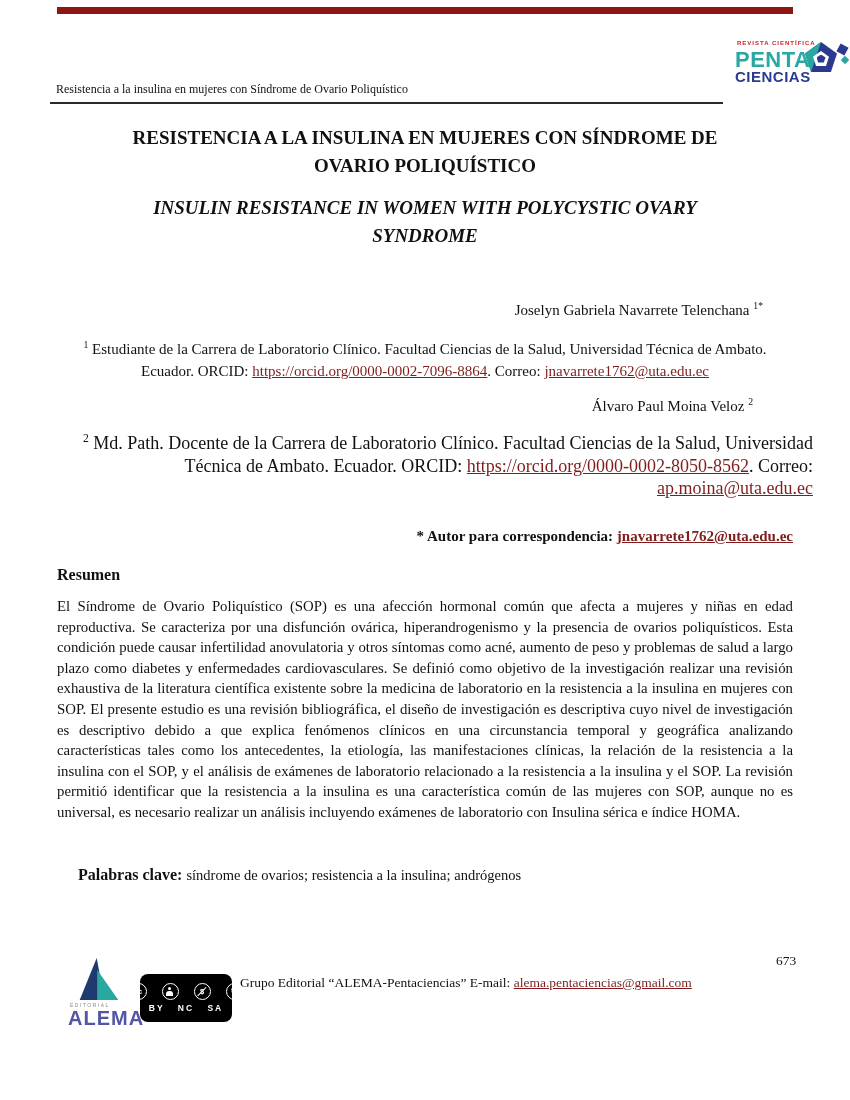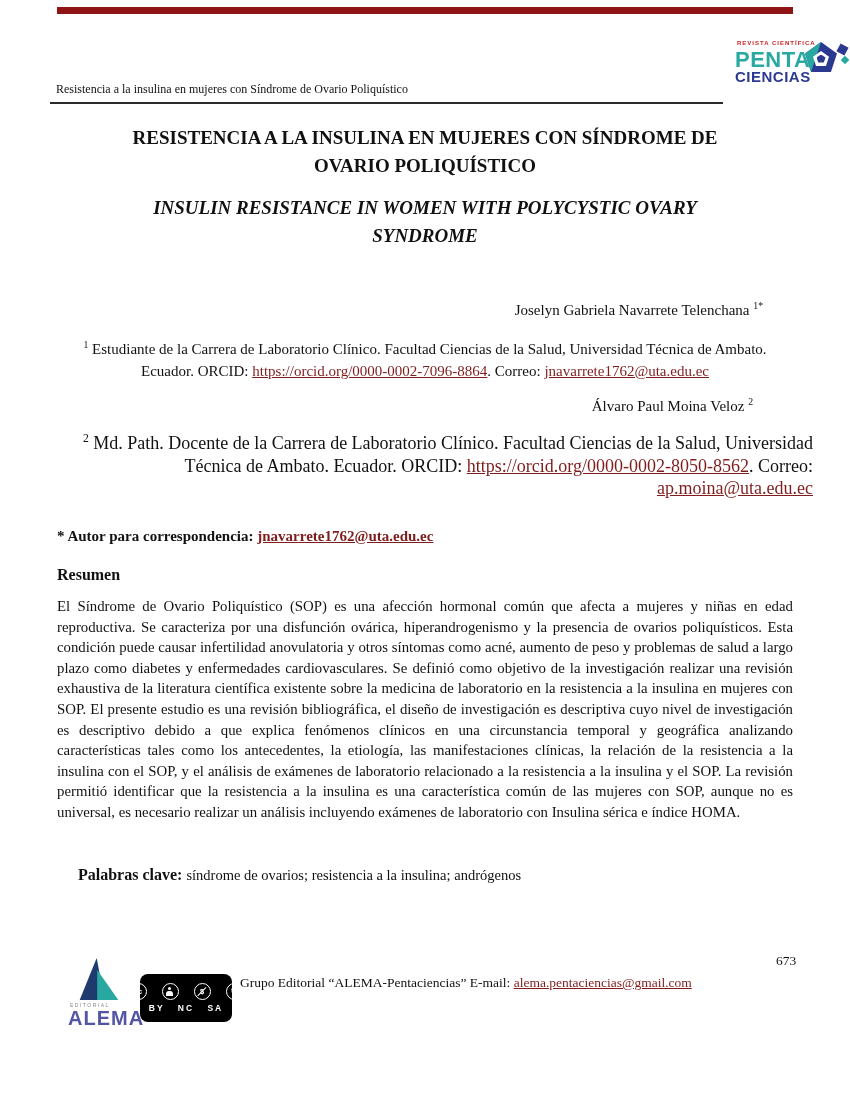--- a/index.html
+++ b/index.html
@@ -37,21 +37,21 @@
   .title-en{left:57px;top:194px;width:736px;text-align:center;font-weight:bold;font-style:italic;font-size:19px;line-height:28px;}
   
   .author1{left:57px;top:302px;width:736px;text-align:right;padding-right:0;box-sizing:border-box;font-size:15px;}
   .author1 .inner{padding-right:30px;display:inline-block;}
   .affil1{left:57px;top:338px;width:736px;text-align:center;font-size:15px;line-height:22px;}
   .author2{left:57px;top:398px;width:736px;text-align:right;box-sizing:border-box;font-size:15px;}
   .author2 .inner{padding-right:40px;display:inline-block;}
   .affil2{left:57px;top:432px;width:736px;text-align:right;font-size:18px;line-height:22.5px;margin-left:20px;}
   sup{font-size:0.65em;vertical-align:super;line-height:0;}
   a.link{color:#7f1d1d;text-decoration:underline;cursor:pointer;}
-  .correspond{left:57px;top:528px;width:736px;text-align:left;font-weight:bold;font-size:15px;}
+  .correspond{left:57px;top:528px;width:736px;text-align:right;font-weight:bold;font-size:15px;}
   .correspond a.link{font-weight:bold;}
   
   .resumen-h{left:57px;top:566px;width:736px;text-align:left;font-weight:bold;font-size:16px;}
   .abstract{left:57px;top:596px;width:736px;text-align:justify;font-size:14.8px;line-height:20.6px;}
   .keywords{left:57px;top:866px;width:736px;font-size:14.5px;}
   .keywords b{font-size:16px;margin-left:21px;}
   
   .alema{left:68px;top:958px;width:70px;height:68px;font-family:"Liberation Sans",sans-serif;}
   .alema-mark{position:absolute;left:8px;top:0;width:46px;height:42px;}
   .m1{position:absolute;left:0;top:0;width:100%;height:100%;background:#1e3a6e;

